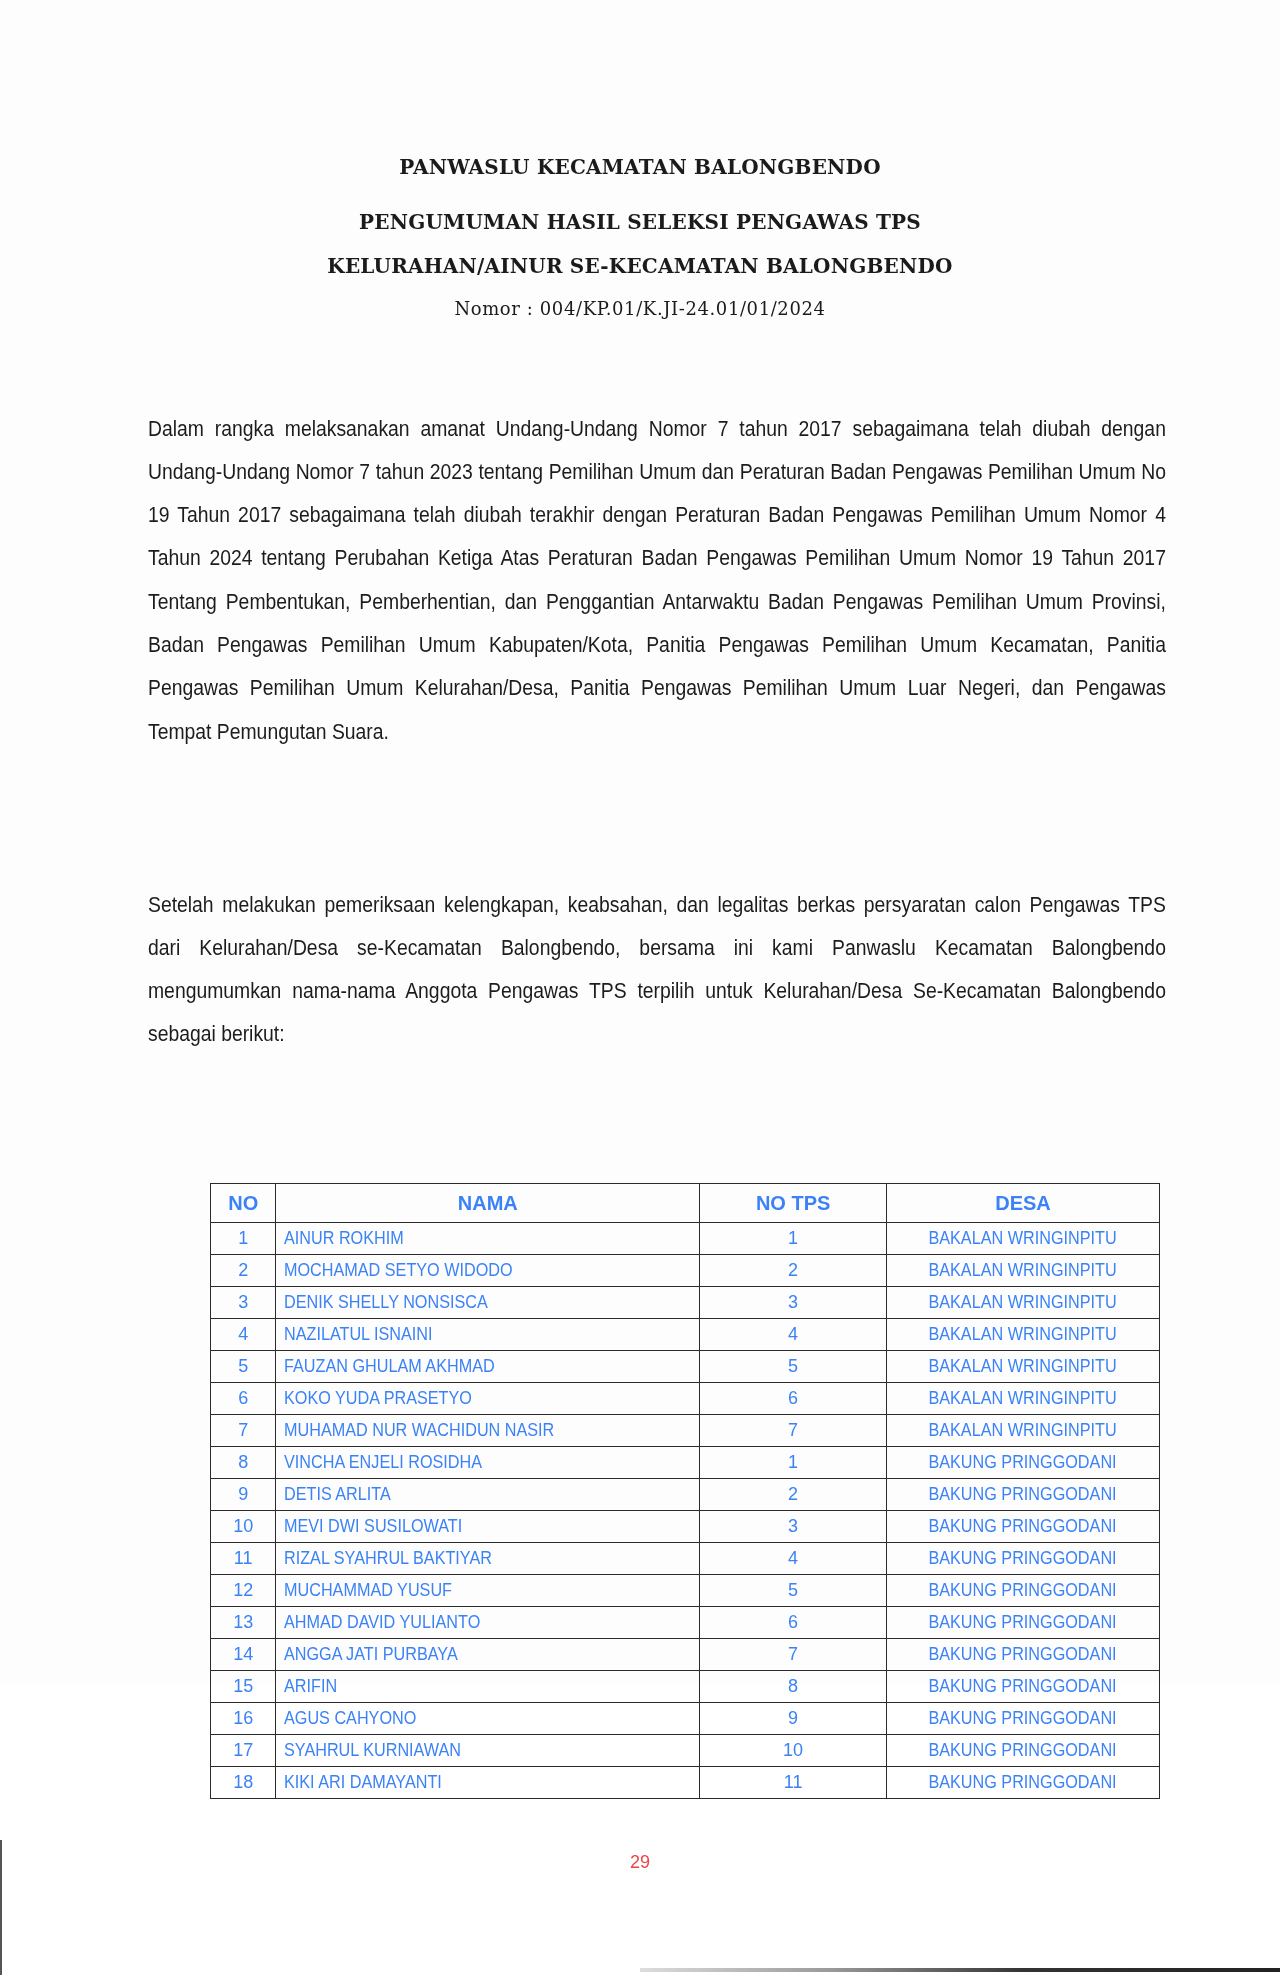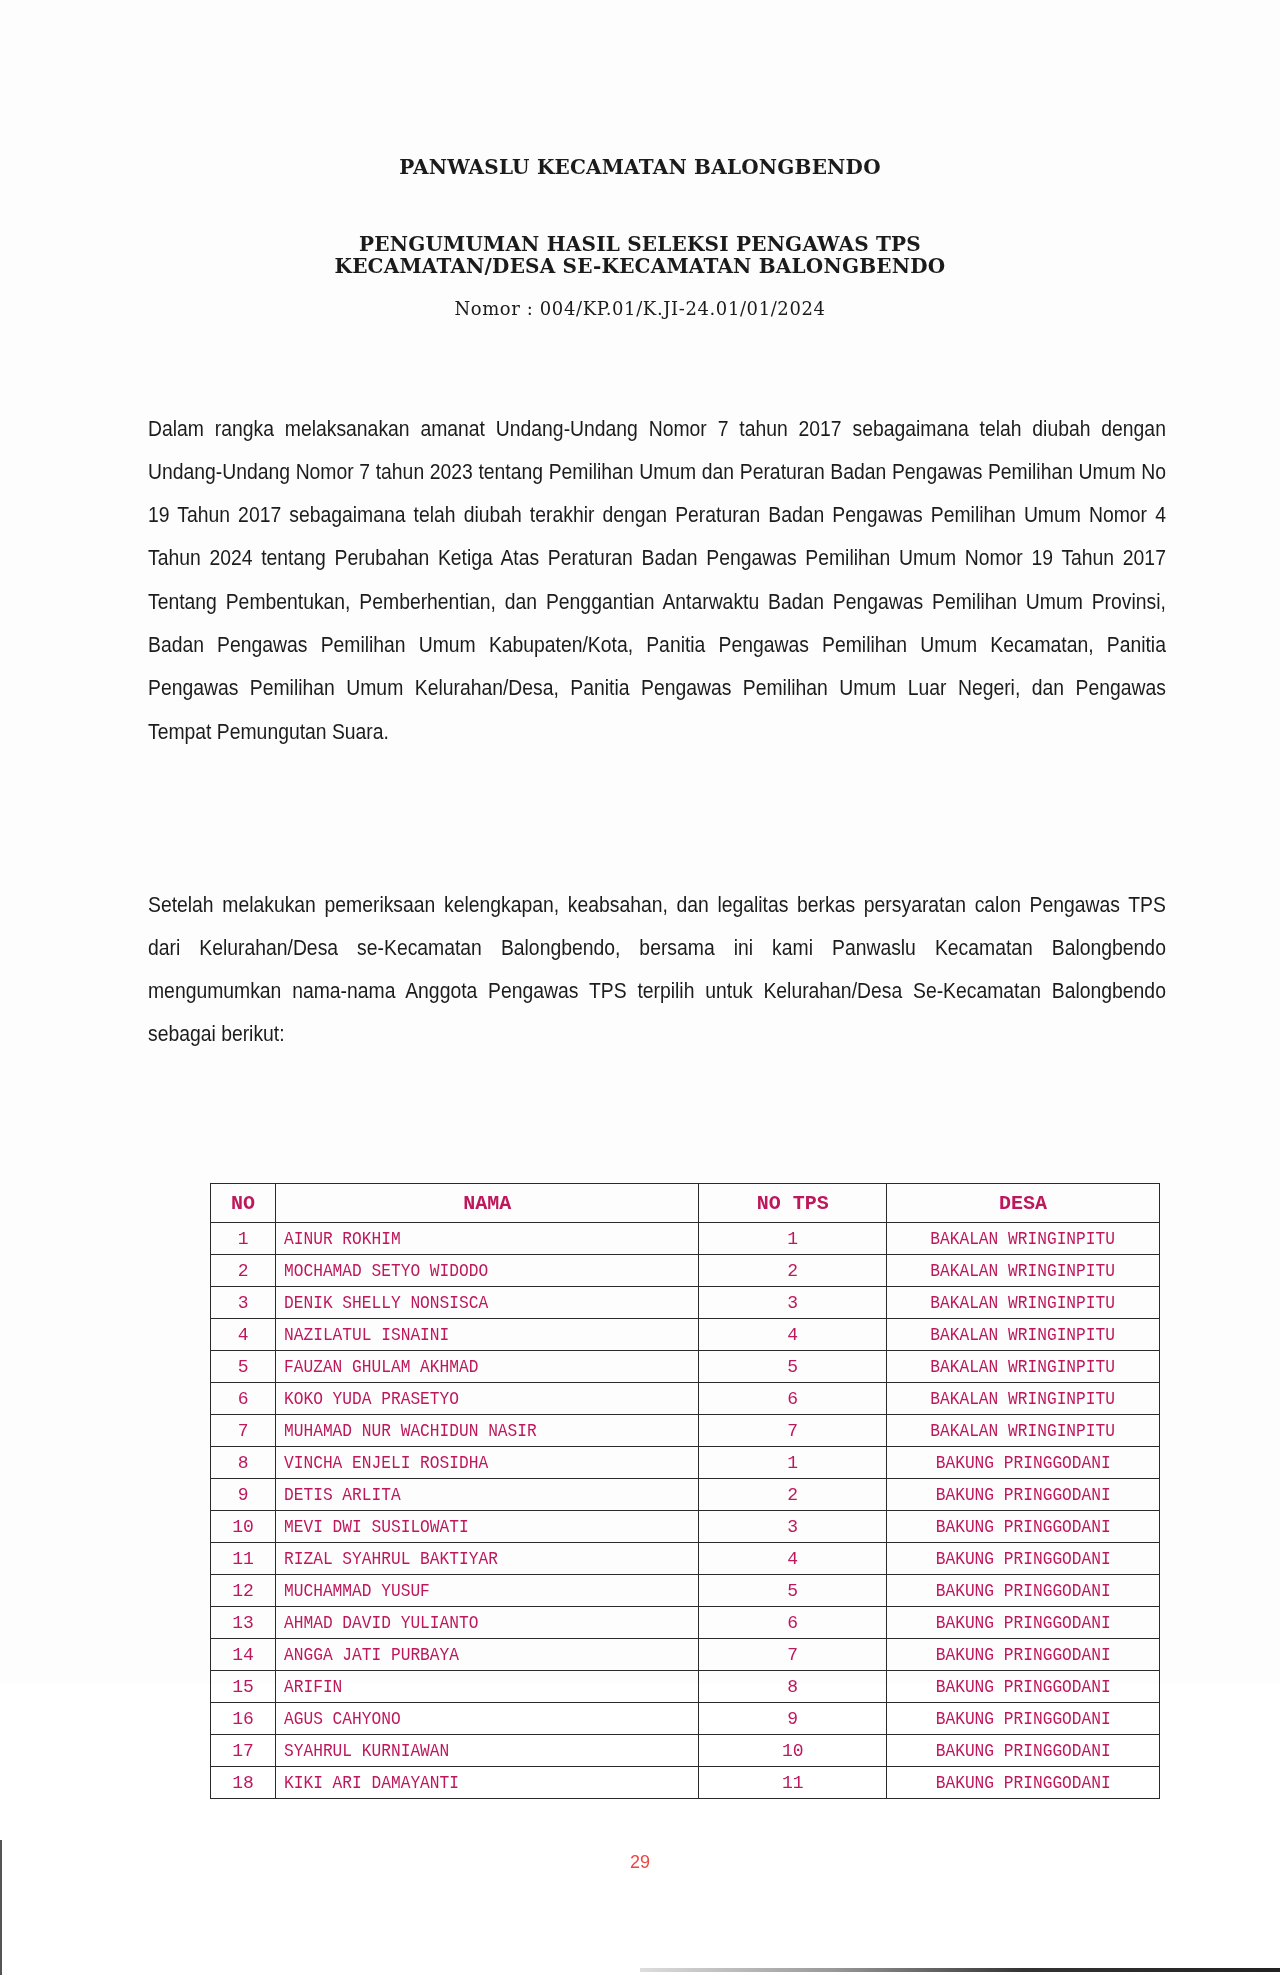--- a/index.html
+++ b/index.html
@@ -37,21 +37,21 @@
     font-family: "DejaVu Serif", serif;
     font-weight: bold;
     font-size: 20px;
     letter-spacing: 0.2px;
     color: #1b1b1b;
     position: absolute;
     left: 0; width: 1280px;
     text-align: center;
   }
   .h1 { top: 155px; }
-  .h2 { top: 210px; margin-top: 22px; }
+  .h2 { top: 210px; }
   .h3 { top: 254px; }
   .h4 {
     top: 298px;
     font-weight: normal;
     font-size: 18px;
     letter-spacing: 0.6px;
   }
   .body-text {
     position: absolute;
     left: 148px;
@@ -67,22 +67,22 @@
   }
   .para1 { top: 386px; }
   .para2 { top: 862px; }
 
   table.result {
     position: absolute;
     left: 210px;
     top: 1183px;
     width: 950px;
     border-collapse: collapse;
-    font-family: Liberation Mono, monospace;
-    color: #be185d;
+    font-family: Liberation Sans, sans-serif;
+    color: #3b82f6;
   }
   table.result th, table.result td {
     border: 1.5px solid #2a2a2a;
     height: 31px;
     padding: 0 8px;
     font-size: 18px;
     white-space: nowrap;
   }
   table.result th {
     height: 38px;
@@ -112,21 +112,21 @@
 </style>
 </head>
 <body>
 
 <div class="page">
   <div class="scan-edge-left"></div>
   <div class="scan-edge-bottom"></div>
 
   <div class="h-line h1">PANWASLU  KECAMATAN BALONGBENDO</div>
   <div class="h-line h2">PENGUMUMAN HASIL SELEKSI PENGAWAS TPS</div>
-  <div class="h-line h3">KECAMATAN/DESA SE-KECAMATAN BALONGBENDO</div>
+  <div class="h-line h3">KELURAHAN/AINUR SE-KECAMATAN BALONGBENDO</div>
   <div class="h-line h4">Nomor : 004/KP.01/K.JI-24.01/01/2024</div>
 
   <div class="body-text para1">
     <p>Dalam rangka melaksanakan amanat Undang-Undang Nomor 7 tahun 2017 sebagaimana telah diubah dengan Undang-Undang Nomor 7 tahun 2023 tentang Pemilihan Umum dan Peraturan Badan Pengawas Pemilihan Umum No 19 Tahun 2017 sebagaimana telah diubah terakhir dengan Peraturan Badan Pengawas Pemilihan Umum Nomor 4 Tahun 2024 tentang Perubahan Ketiga Atas Peraturan Badan Pengawas Pemilihan Umum Nomor 19 Tahun 2017 Tentang Pembentukan, Pemberhentian, dan Penggantian Antarwaktu Badan Pengawas Pemilihan Umum Provinsi, Badan Pengawas Pemilihan Umum Kabupaten/Kota, Panitia Pengawas Pemilihan Umum Kecamatan, Panitia Pengawas Pemilihan Umum Kelurahan/Desa, Panitia Pengawas Pemilihan Umum Luar Negeri, dan Pengawas Tempat Pemungutan Suara.</p>
   </div>
   <div class="body-text para2">
     <p>Setelah melakukan pemeriksaan kelengkapan, keabsahan, dan legalitas berkas persyaratan calon Pengawas TPS dari Kelurahan/Desa se-Kecamatan Balongbendo, bersama ini kami Panwaslu Kecamatan Balongbendo mengumumkan nama-nama Anggota Pengawas TPS terpilih untuk Kelurahan/Desa Se-Kecamatan Balongbendo sebagai berikut:</p>
   </div>
 
   <table class="result">

